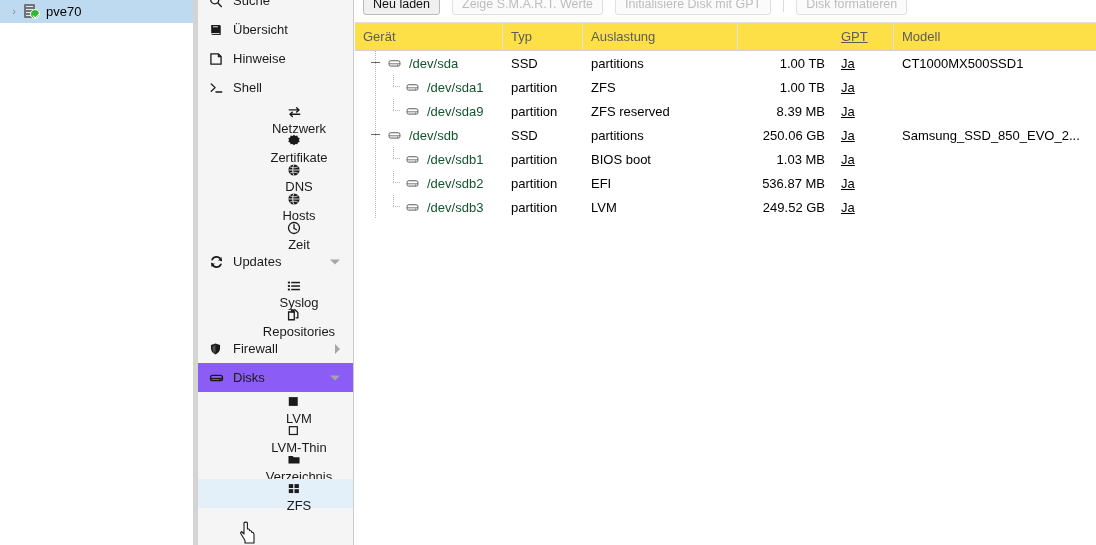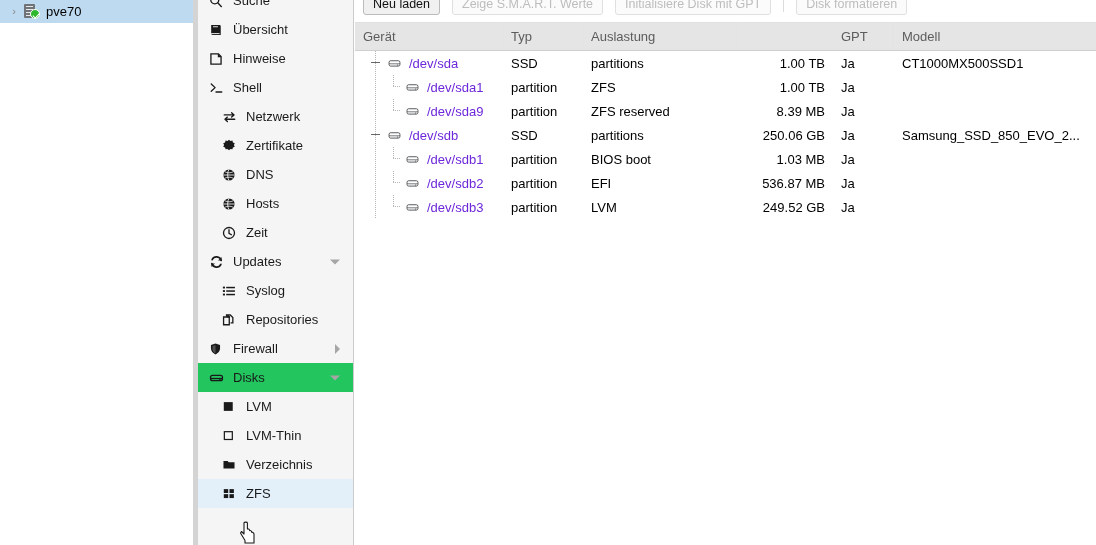--- a/index.html
+++ b/index.html
@@ -89,22 +89,22 @@
   }
   .nav-item {
     position: relative;
     display: flex; align-items: center;
     height: 29px;
     font-size: 13px;
     color: #1a1a1a;
     white-space: nowrap;
   }
   .nav-item.lvl0 { padding-left: 11px; }
-  .nav-item.lvl1 { padding-left: 24px; }
-  .nav-item.selected { background: #22c55e; }
+  .nav-item.lvl1 { padding-left: 42px; flex-direction: column; }
+  .nav-item.selected { background: #8b5cf6; }
   .nav-item.hover    { background: #e3eff9; }
   .nav-ico {
     width: 19px; flex: 0 0 19px;
     display: flex; align-items: center; justify-content: flex-start;
     color: #1a1a1a;
   }
   .nav-ico svg { display: block; }
   .nav-txt { margin-left: 5px; }
   .nav-chev {
     position: absolute; right: 13px; top: 50%;
@@ -167,21 +167,21 @@
   
   #grid {
     position: absolute; left: 0; top: 22px;
     width: 741px;
   }
   .grid-head {
     display: flex;
     height: 29px;
     border-top: 1px solid #e0e0e0;
     border-bottom: 1px solid #d0d0d0;
-    background: #e5e5e5;
+    background: #fde047;
   }
   .hc {
     display: flex; align-items: center;
     font-size: 13px;
     color: #5c5c5c;
     border-right: 1px solid #e3e3e3;
     padding: 0 8px;
     overflow: hidden;
   }
   .hc:last-child { border-right: none; }
@@ -201,21 +201,21 @@
     overflow: hidden;
     white-space: nowrap;
   }
   .gc.num { justify-content: flex-end; }
 
   
   .w-dev  { width: 148px; flex: 0 0 148px; }
   .w-typ  { width: 80px;  flex: 0 0 80px;  }
   .w-use  { width: 155px; flex: 0 0 155px; }
   .w-size { width: 95px;  flex: 0 0 95px;  }
-  .w-gpt  { width: 61px;  flex: 0 0 61px;  }
+  .w-gpt  { width: 61px;  flex: 0 0 61px; text-decoration: underline;  }
   .w-mod  { width: 202px; flex: 0 0 202px; }
 
   
   .tcell { display: flex; align-items: center; height: 24px; padding-left: 4px; }
   .t-elbow {
     position: relative;
     width: 18px; height: 24px;
     flex: 0 0 18px;
   }
   .t-elbow.vline::before {
@@ -246,21 +246,21 @@
     background-image: linear-gradient(to right, #b5b5b5 50%, transparent 50%);
     background-size: 2px 1px;
   }
   .disk-ico {
     width: 18px; height: 14px;
     flex: 0 0 18px;
     margin-right: 6px;
     display: flex; align-items: center; justify-content: center;
   }
   .disk-ico svg { display: block; }
-  .dev-name { color: #6d28d9; }
+  .dev-name { color: #14532d; }
 </style>
 </head>
 <body>
 
 <div id="app">
 
   <div id="tree-panel">
     <div class="tree-row">
       <span class="tree-arrow">›</span>
       <span class="node-icon">

